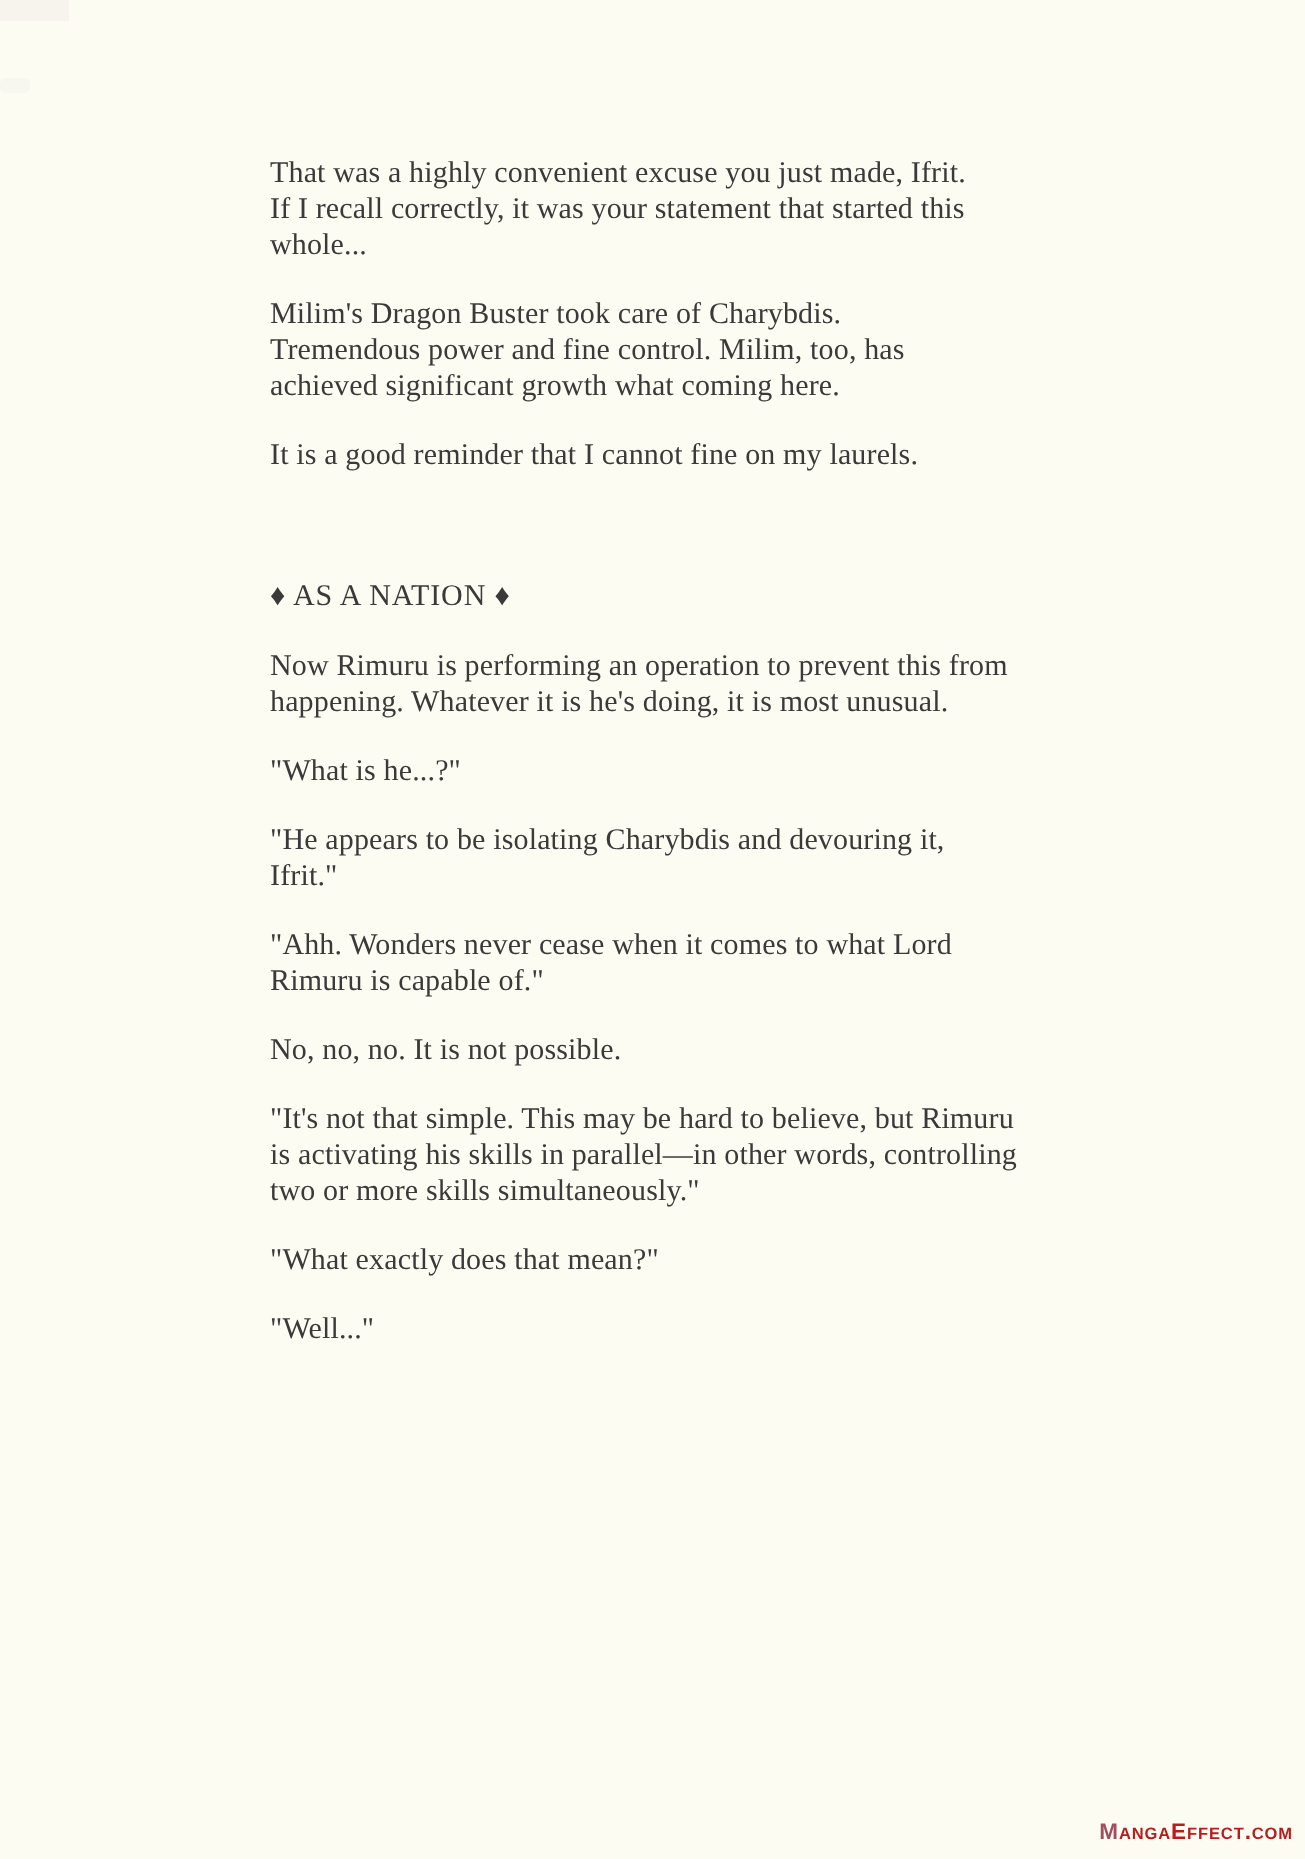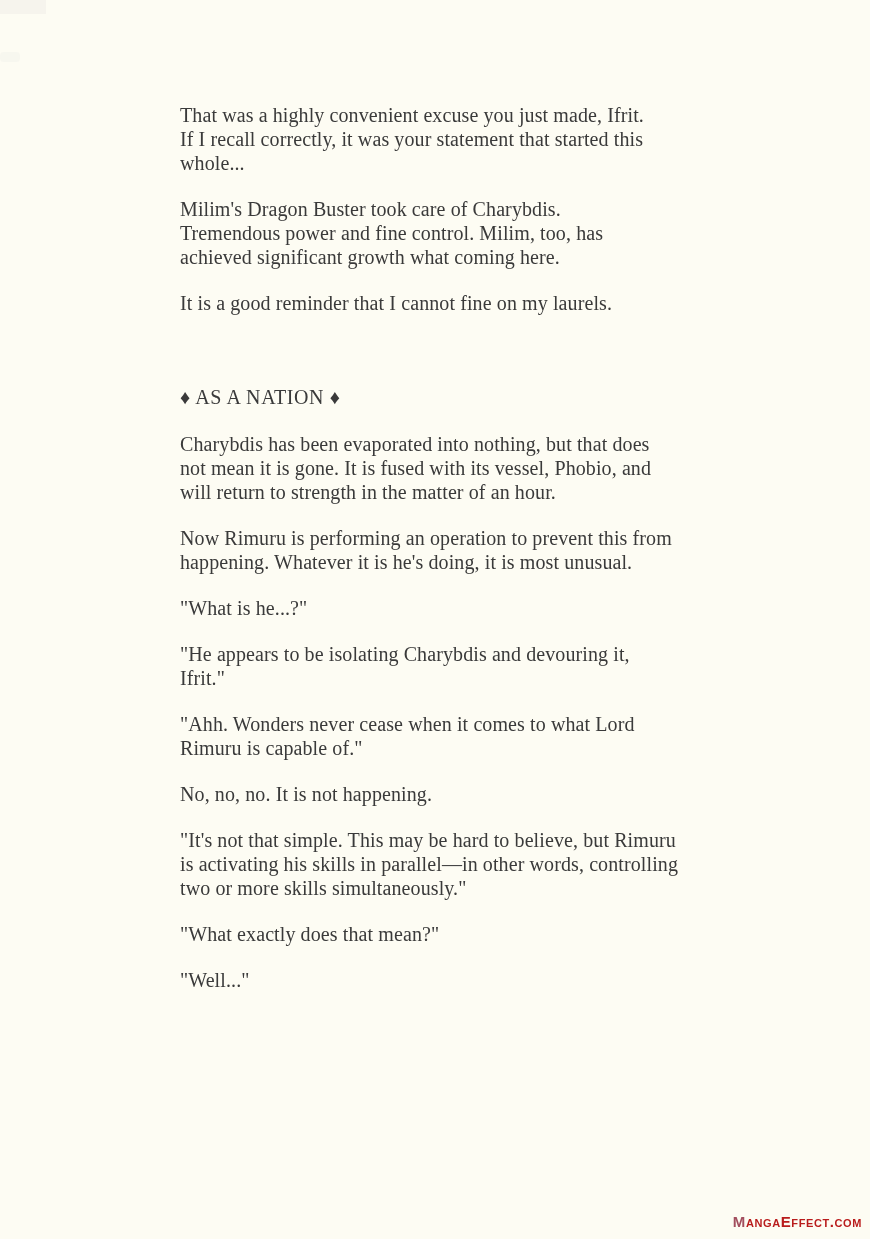--- a/index.html
+++ b/index.html
@@ -72,31 +72,28 @@
   <p>That was a highly convenient excuse you just made, Ifrit.
 If I recall correctly, it was your statement that started this
 whole...</p>
   <p>Milim's Dragon Buster took care of Charybdis.
 Tremendous power and fine control. Milim, too, has
 achieved significant growth what coming here.</p>
   <p>It is a good reminder that I cannot fine on my laurels.</p>
 
   <h2 class="section-heading" style="color: rgb(58, 58, 58);">♦ AS A NATION ♦</h2>
 
-  <p>Charybdis has been evaporated into nothing, but that does
-not mean it is gone. It is fused with its vessel, Phobio, and
-will return to strength in the matter of an hour.</p>
   <p>Now Rimuru is performing an operation to prevent this from
 happening. Whatever it is he's doing, it is most unusual.</p>
   <p>"What is he...?"</p>
   <p>"He appears to be isolating Charybdis and devouring it,
 Ifrit."</p>
   <p>"Ahh. Wonders never cease when it comes to what Lord
 Rimuru is capable of."</p>
-  <p>No, no, no. It is not happening.</p>
+  <p>No, no, no. It is not possible.</p>
   <p>"It's not that simple. This may be hard to believe, but Rimuru
 is activating his skills in parallel—in other words, controlling
 two or more skills simultaneously."</p>
   <p>"What exactly does that mean?"</p>
   <p>"Well..."</p>
 </main>
 
 <div class="watermark"><span style="color: rgb(162, 78, 94);">M</span><span style="color: #b91c1c;">angaEffect.com</span></div>
 
 </body></html>

